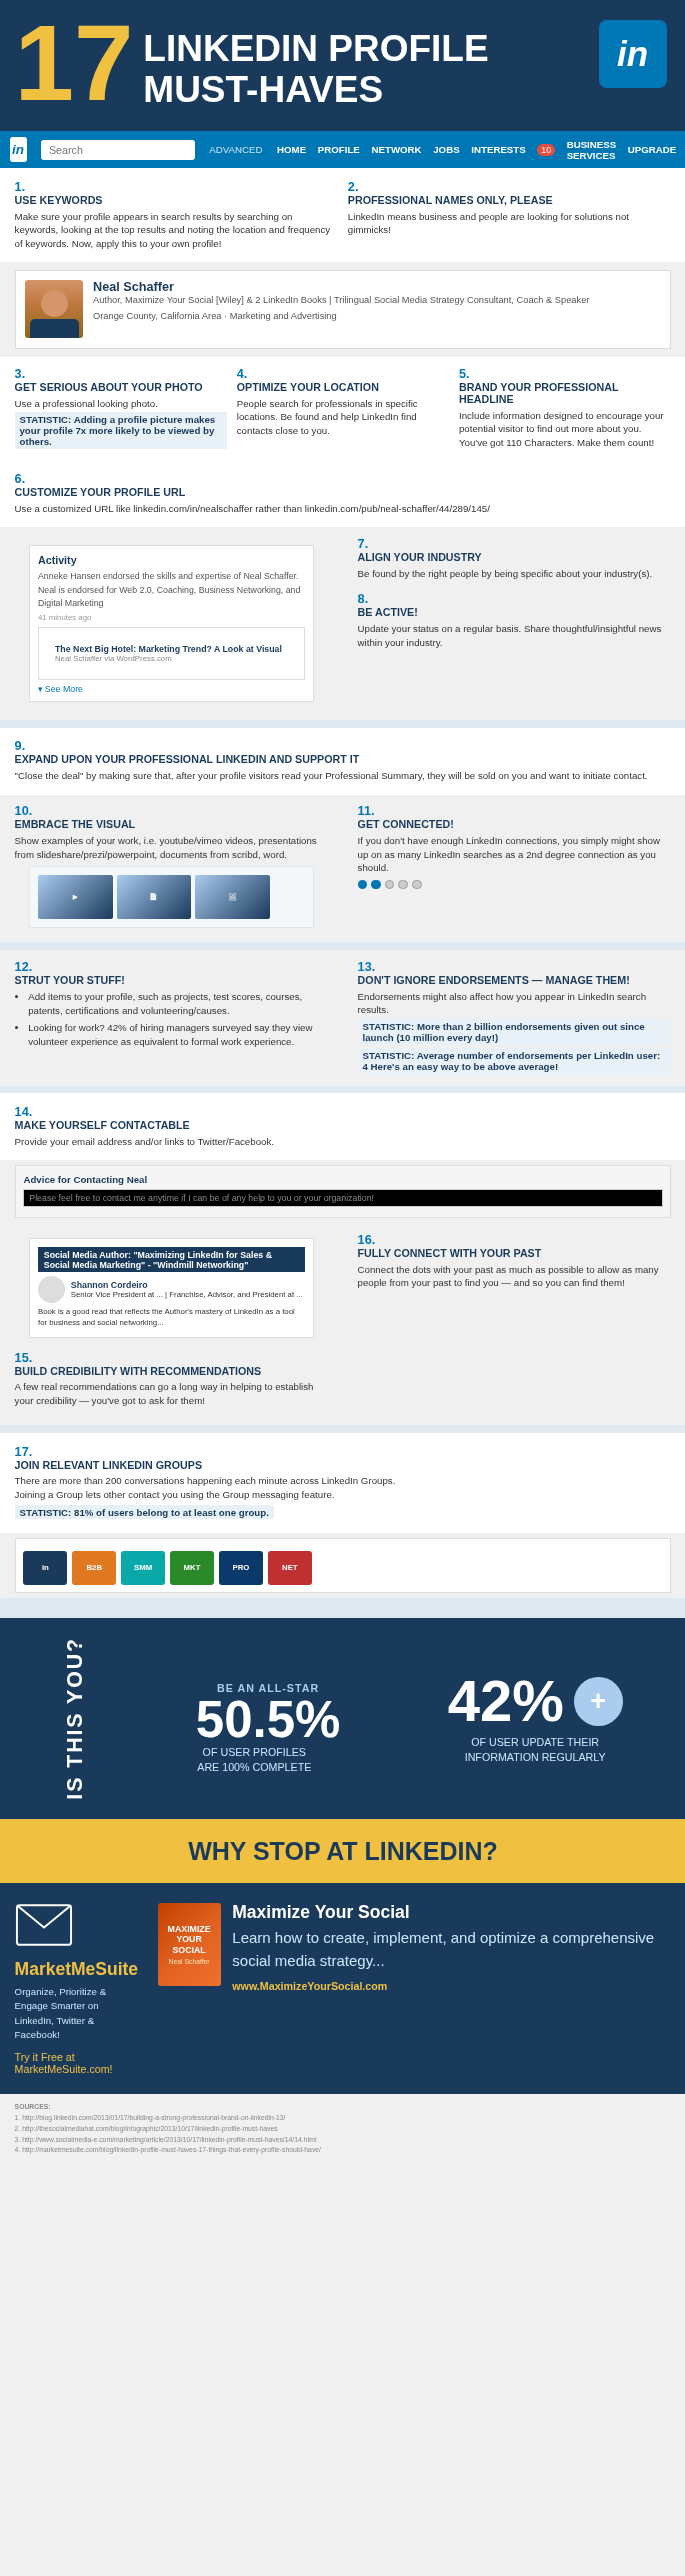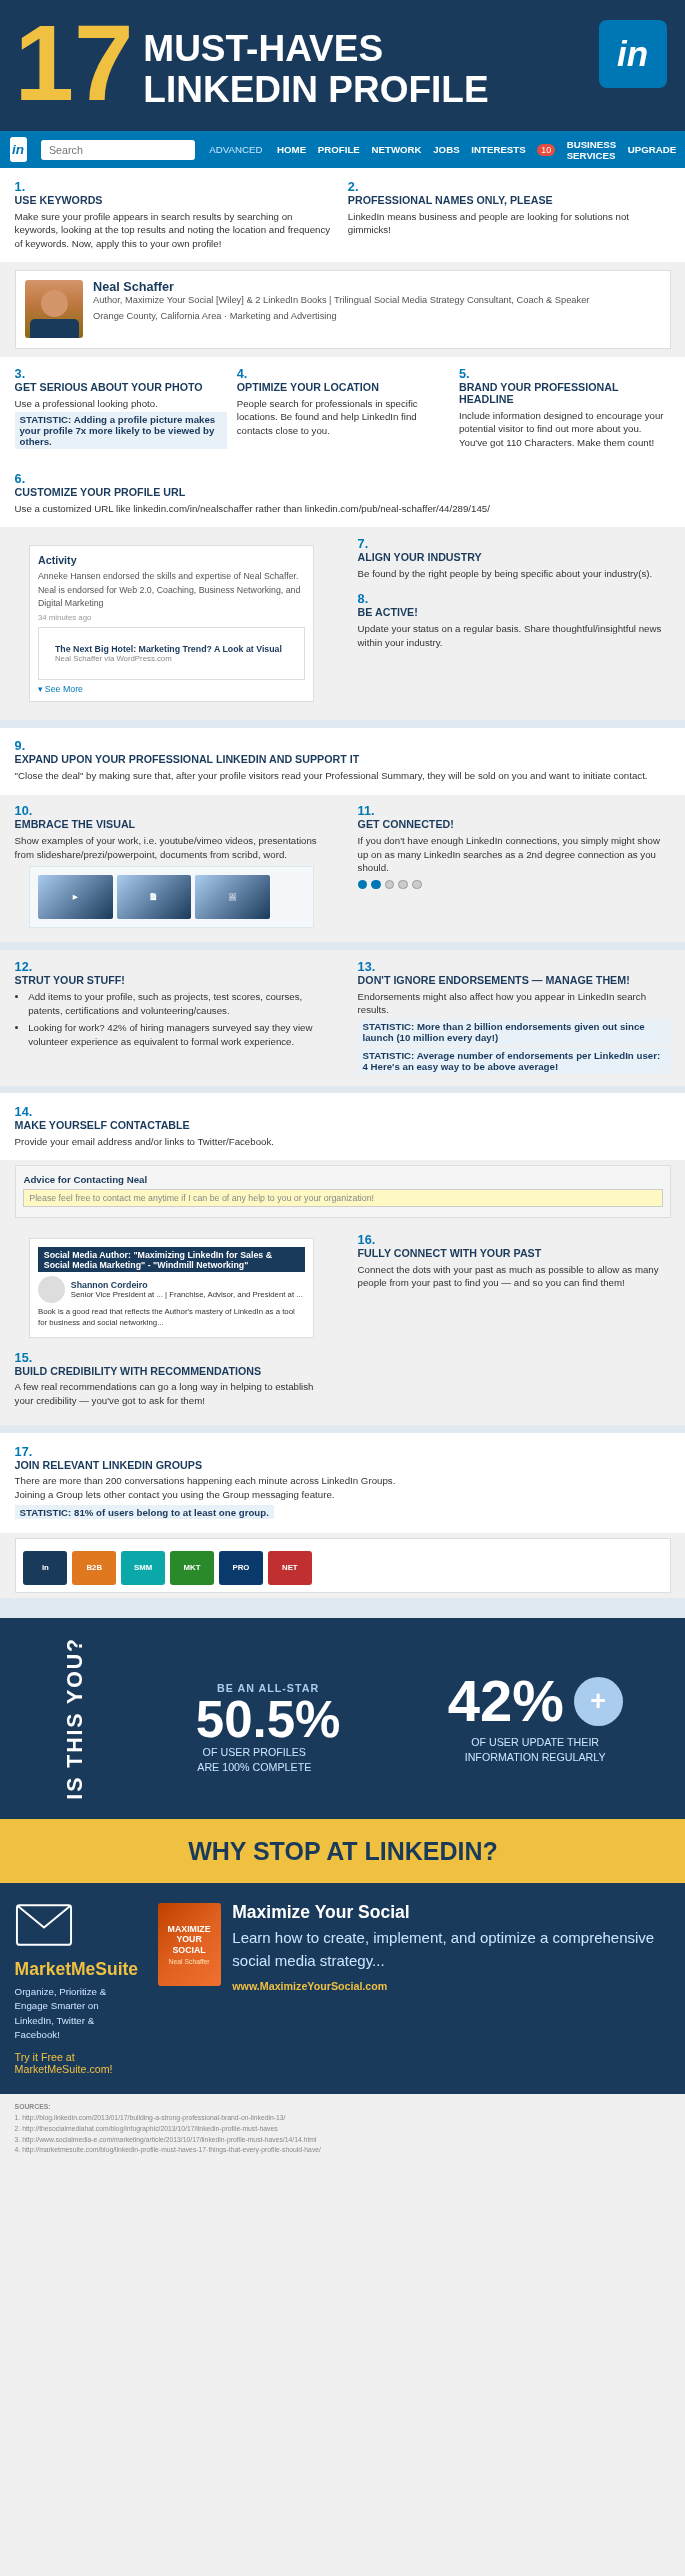--- a/index.html
+++ b/index.html
@@ -277,21 +277,21 @@
       margin: 4.9px 14.6px;
       padding: 7.8px;
     }
     .contact-box-header {
       font-size: 9.7px;
       font-weight: bold;
       color: #1a3a5c;
       margin-bottom: 3.9px;
     }
     .contact-field {
-      background: #fef9c3;
+      background: #000000;
       border: 1px solid #ccc;
       padding: 2.9px 4.9px;
       font-size: 8.8px;
       color: #888;
       margin-bottom: 2.9px;
       width: 100%;
     }
 
     
     .social-box {
@@ -564,22 +564,22 @@
       color: #888;
       line-height: 1.6;
     }
   </style>
 </head>
 <body>
 
 <div class="header">
   <span class="header-number">17</span>
   <div class="header-title">
+    <h1>LINKEDIN PROFILE</h1>
     <h1>MUST-HAVES</h1>
-    <h1>LINKEDIN PROFILE</h1>
   </div>
   <div class="linkedin-logo">in</div>
 </div>
 
 <div class="nav-bar">
   <div class="nav-logo">in</div>
   <input class="nav-search" type="text" placeholder="Search" style="">
   <span class="nav-advanced">ADVANCED</span>
   <div class="nav-items">
     <span class="nav-item">HOME</span>
@@ -646,21 +646,21 @@
 </div>
 
 <div class="two-col">
   <div class="col-left">
     <div class="activity-box">
       <div class="activity-header">Activity</div>
       <div class="activity-text">
         <span>Anneke Hansen</span> endorsed the skills and expertise of <span>Neal Schaffer</span>.
         <br>Neal is endorsed for <span>Web 2.0, Coaching, Business Networking, and Digital Marketing</span>
       </div>
-      <div class="activity-time">34 minutes ago</div>
+      <div class="activity-time">41 minutes ago</div>
       <div class="activity-link">
         <div class="activity-link-title">The Next Big Hotel: Marketing Trend? A Look at Visual</div>
         <div class="activity-link-text">Neal Schaffer via WordPress.com</div>
       </div>
       <div class="see-more">▾ See More</div>
     </div>
   </div>
   <div class="col-right">
     <div style="margin-bottom: 11.7px;">
       <div class="tip-number">7.</div>

